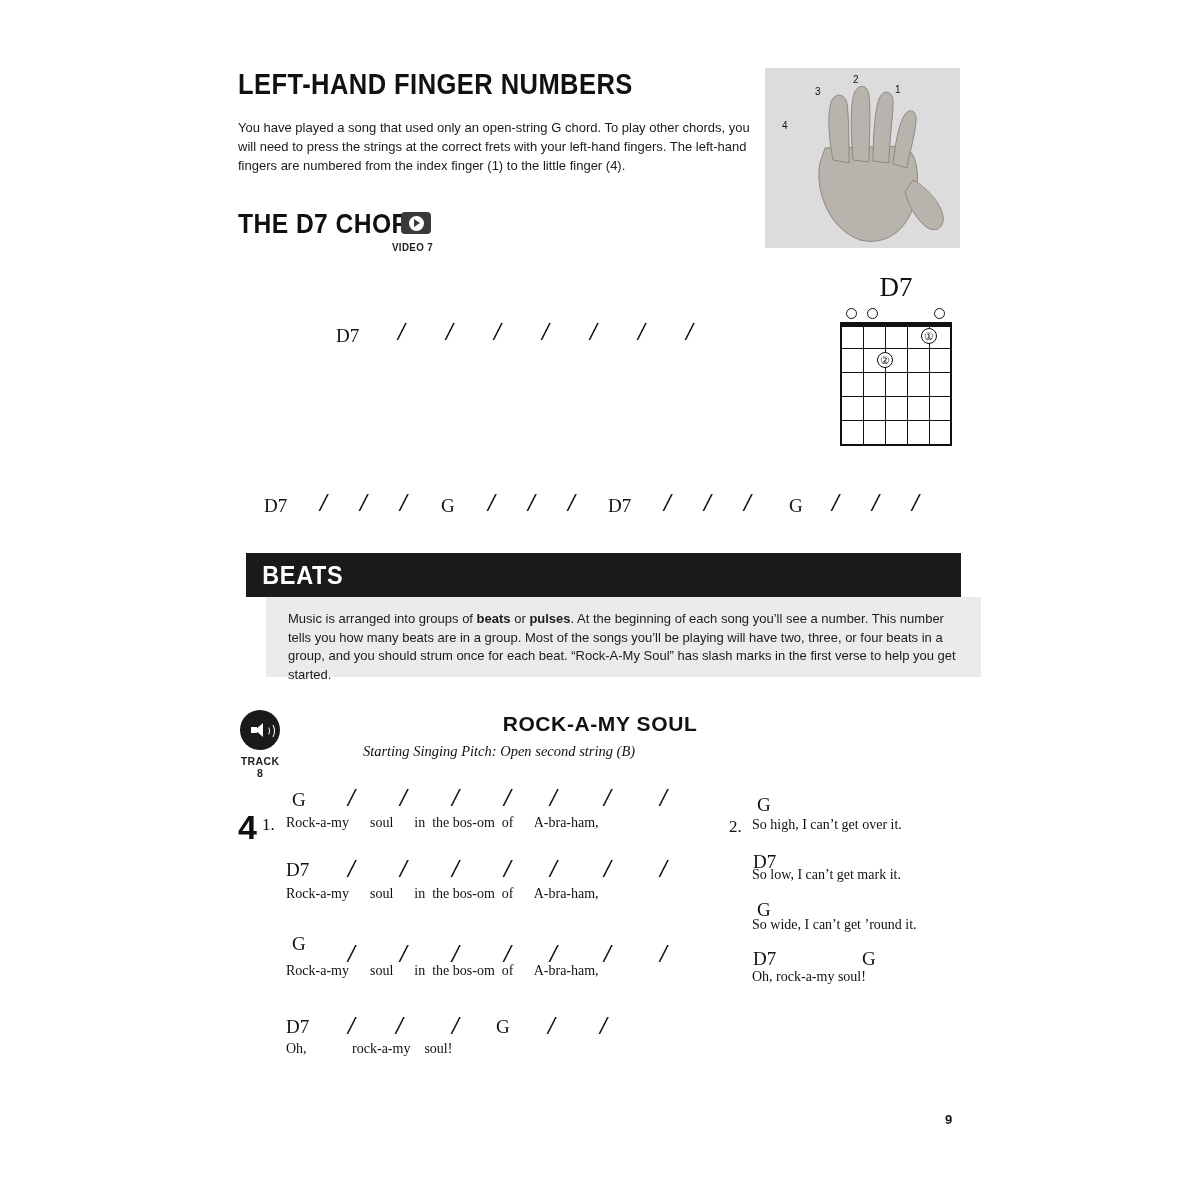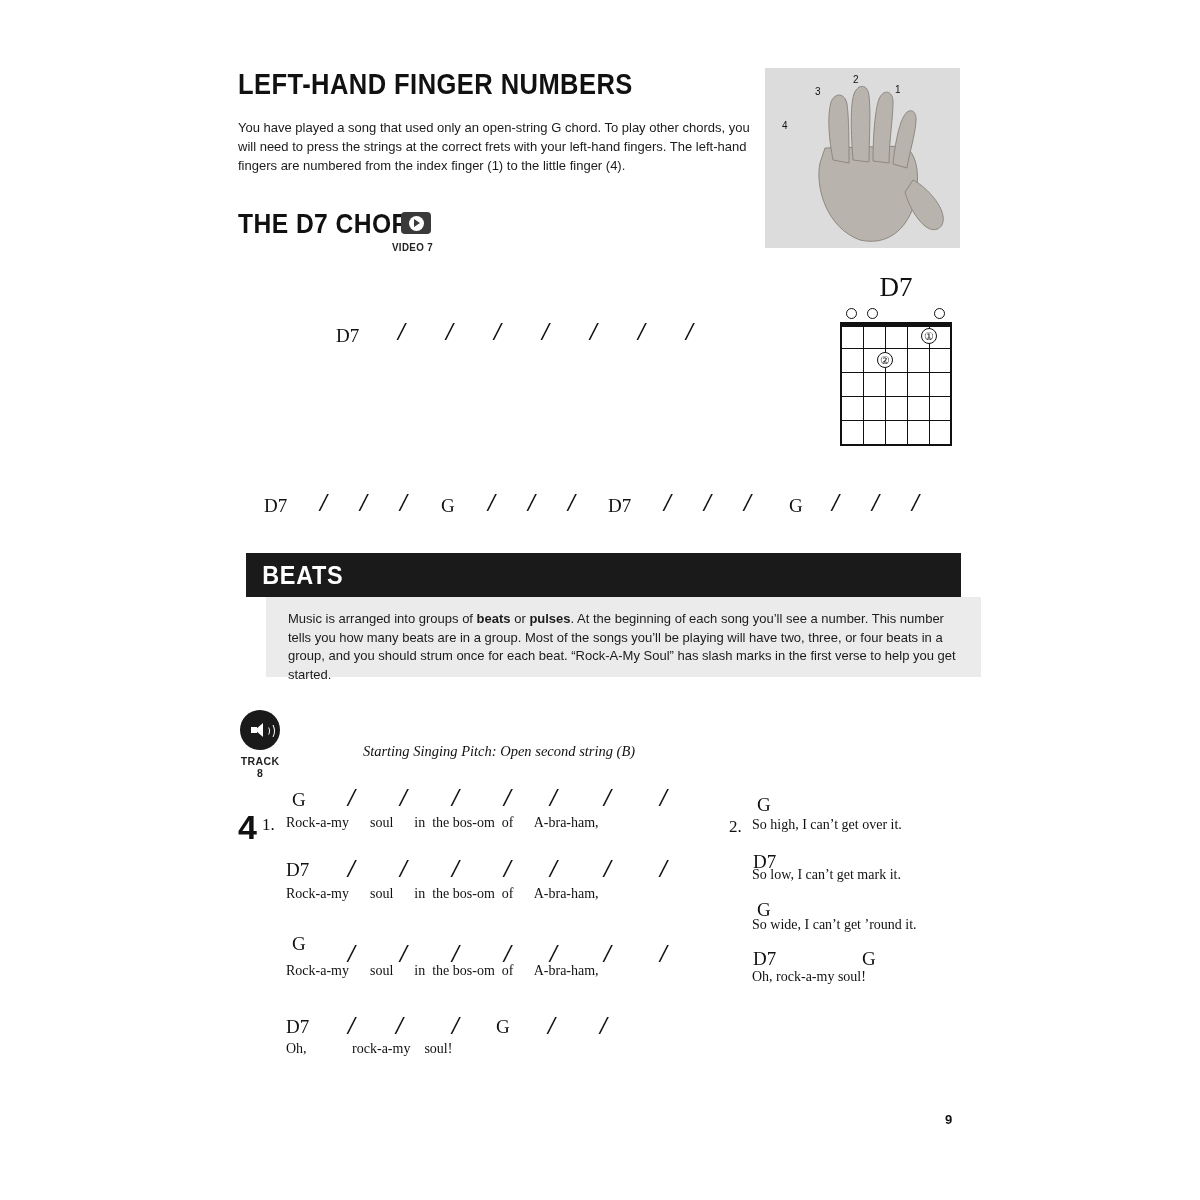--- a/index.html
+++ b/index.html
@@ -416,20 +416,21 @@
   <div class="track-icon">
     <span class="speaker">
       <span class="body-sq"></span>
         <span class="cone"></span>
       <span class="wave w1"></span>
         <span class="wave w2"></span>
     </span>
   </div>
   <div class="track-label">TRACK 8</div>
 
+  <div class="song-title">ROCK-A-MY SOUL</div>
   <div class="song-sub">Starting Singing Pitch: Open second string (B)</div>
 
   <div class="time-sig">4</div>
 
   <div>
     <span class="chord-label" style="left:292px; top:789px;">G</span>
     <span class="slash" style="left:348px; top:784px;">/</span>
     <span class="slash" style="left:400px; top:784px;">/</span>
     <span class="slash" style="left:452px; top:784px;">/</span>
     <span class="slash" style="left:504px; top:784px;">/</span>

